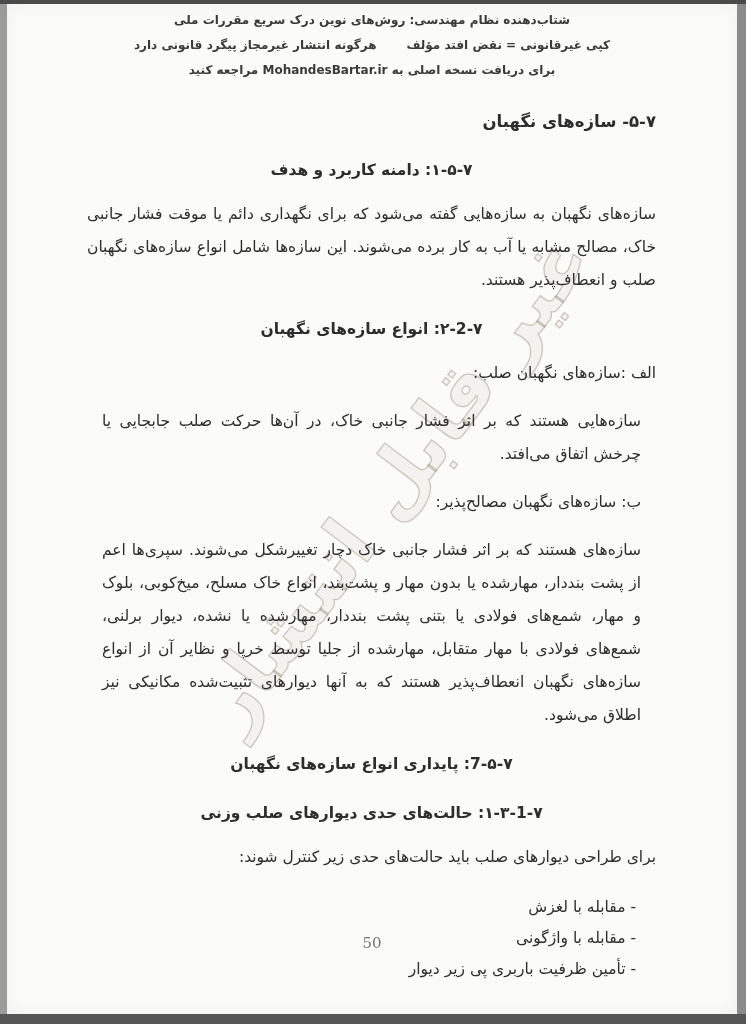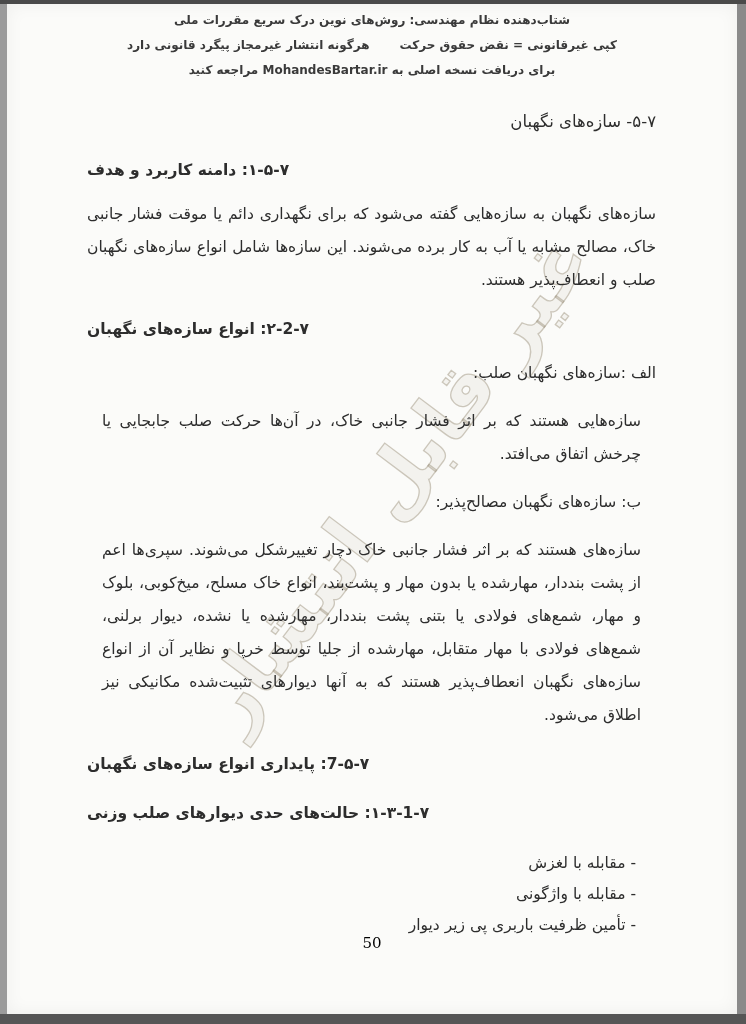--- a/index.html
+++ b/index.html
@@ -44,66 +44,67 @@
   .header .row2 { display:flex; justify-content:center; gap:30px; }
   .content {
     direction: rtl;
     position:relative; z-index:1;
     color:#2d2d2d;
     font-size:15.5px;
     line-height:33px;
     padding:0 81px 0 80px;
     text-align:justify;
   }
-  .content .h1   { font-size:16.5px; font-weight:normal; text-align:right; margin:22px 0 0 0; }
-  .content .h2   { font-size:15.5px; font-weight:bold; text-align:left; margin:16px 0 0 0; }
+  .content .h1   { font-size:16.5px; font-weight:bold; text-align:right; margin:22px 0 0 0; }
+  .content .h2   { font-size:15.5px; font-weight:bold; text-align:center; margin:16px 0 0 0; }
   .content p     { margin:11px 0 0 0; }
   .content p.tight { margin:15px; }
   .content ul.dash-list { list-style:none; margin:18px 0 0 0; padding:0 20px 0 0; text-align:right; }
   .content ul.dash-list li { line-height:30px; margin-bottom:1px; }
   .page-number {
     position:absolute; left:0; right:0; bottom:62px;
     text-align:center;
     font-family:"DejaVu Serif", serif;
-    font-size:15px; color:#000000;
+    font-size:15px; color:#737373;
     z-index:1;
   }
 </style>
 </head>
 <body>
 
 <div class="scan">
   <div class="page">
 
     <div class="watermark">غیر قابل انتشار</div>
 
     <div class="header">
       <div>شتاب‌دهنده نظام مهندسی: روش‌های نوین درک سریع مقررات ملی</div>
       <div class="row2">
-        <span>کپی غیرقانونی = نقض حقوق حرکت</span>
+        <span>کپی غیرقانونی = نقض افتد مؤلف</span>
         <span>هرگونه انتشار غیرمجاز پیگرد قانونی دارد</span>
       </div>
       <div>برای دریافت نسخه اصلی به MohandesBartar.ir مراجعه کنید</div>
     </div>
 
     <div class="content">
       <div class="h1">۵-۷- سازه‌های نگهبان</div>
 
       <div class="h2">۱-۵-۷: دامنه کاربرد و هدف</div>
       <p>سازه‌های نگهبان به سازه‌هایی گفته می‌شود که برای نگهداری دائم یا موقت فشار جانبی خاک، مصالح مشابه یا آب به کار برده می‌شوند. این سازه‌ها شامل انواع سازه‌های نگهبان صلب و انعطاف‌پذیر هستند.</p>
 
       <div class="h2">۲-2-۷: انواع سازه‌های نگهبان</div>
 
       <p>الف :سازه‌های نگهبان صلب:</p>
       <p class="tight">سازه‌هایی هستند که بر اثر فشار جانبی خاک، در آن‌ها حرکت صلب جابجایی یا چرخش اتفاق می‌افتد.</p>
       <p class="tight">ب: سازه‌های نگهبان مصالح‌پذیر:</p>
       <p class="tight">سازه‌های هستند که بر اثر فشار جانبی خاک دچار تغییرشکل می‌شوند. سپری‌ها اعم از پشت بنددار، مهارشده یا بدون مهار و پشت‌بند، انواع خاک مسلح، میخ‌کوبی، بلوک و مهار، شمع‌های فولادی یا بتنی پشت بنددار، مهارشده یا نشده، دیوار برلنی، شمع‌های فولادی با مهار متقابل، مهارشده از جلیا توسط خرپا و نظایر آن از انواع سازه‌های نگهبان انعطاف‌پذیر هستند که به آنها دیوارهای تثبیت‌شده مکانیکی نیز اطلاق می‌شود.</p>
 
       <div class="h2">7-۵-۷: پایداری انواع سازه‌های نگهبان</div>
       <div class="h2">۱-۳-1-۷: حالت‌های حدی دیوارهای صلب وزنی</div>
+      <p>برای طراحی دیوارهای صلب باید حالت‌های حدی زیر کنترل شوند:</p>
 
       <ul class="dash-list">
         <li>- مقابله با لغزش</li>
         <li>- مقابله با واژگونی</li>
         <li>- تأمین ظرفیت باربری پی زیر دیوار</li>
 
       </ul>
     </div>
 
     <div class="page-number">50</div>

